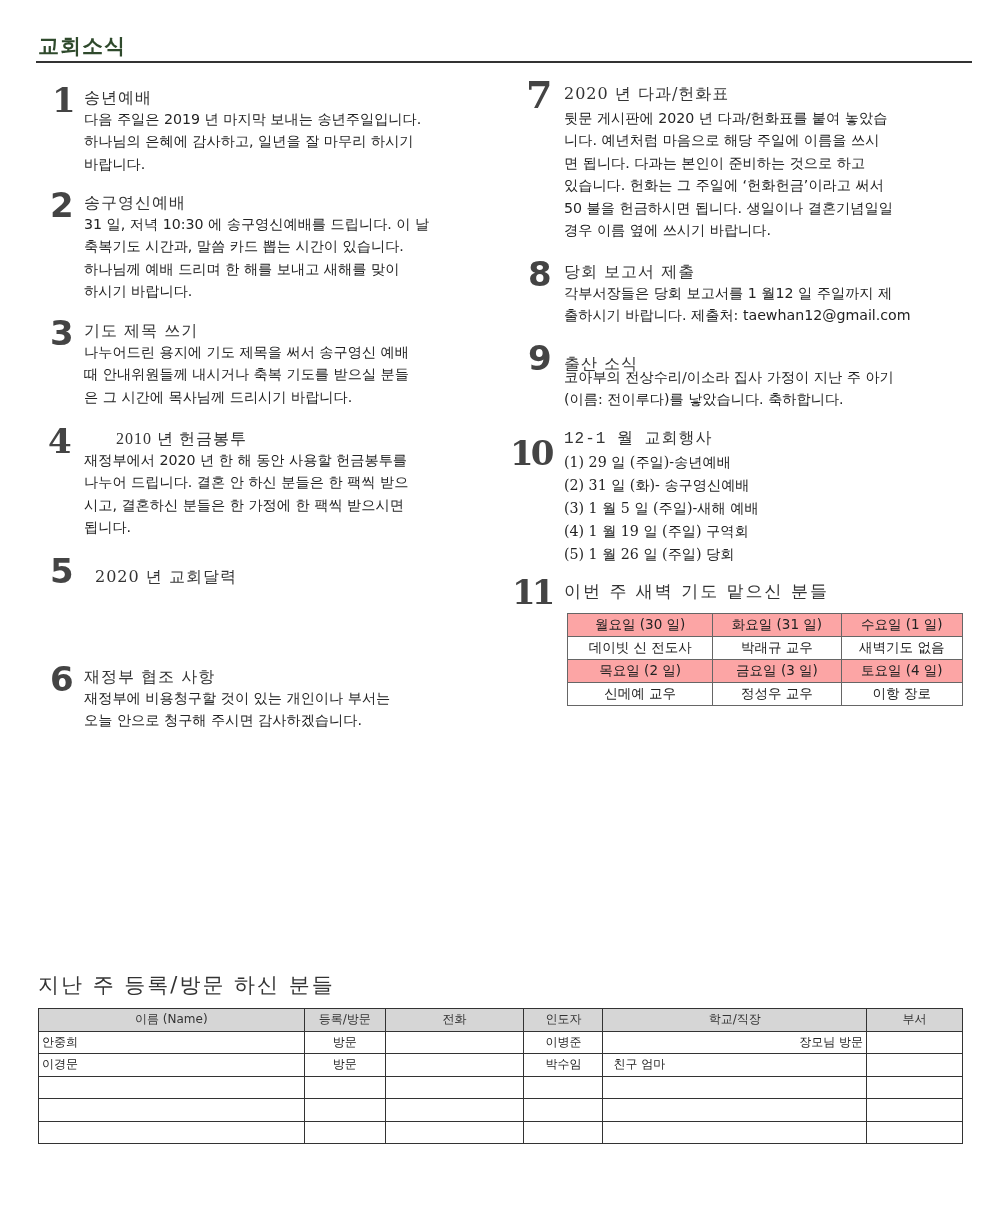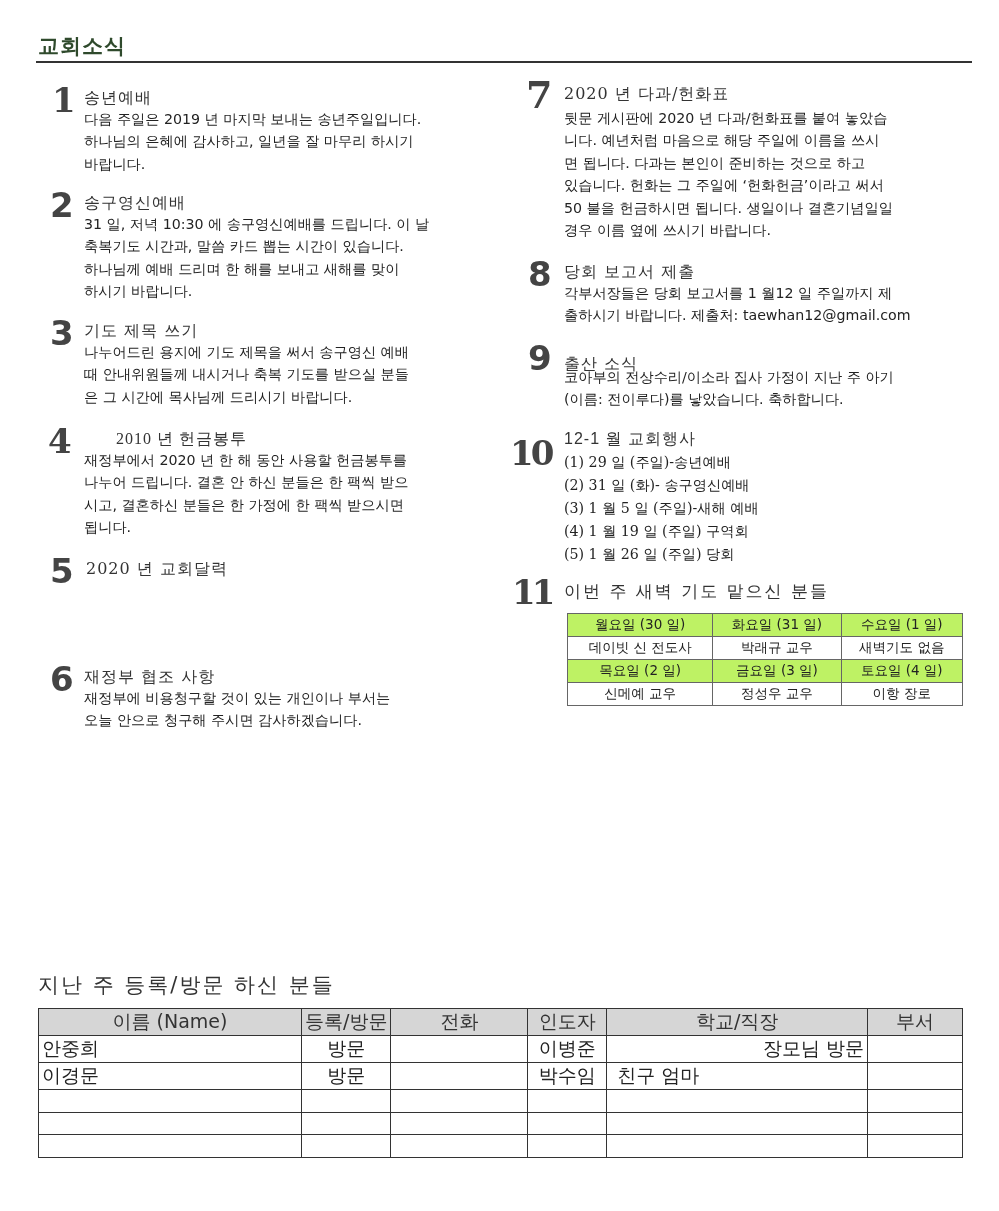--- a/index.html
+++ b/index.html
@@ -36,29 +36,29 @@
   .events .line { display: block; white-space: nowrap; font-family: "DejaVu Serif", serif; }
 
   table.prayer {
     position: absolute; left: 567px; top: 613px; width: 396px;
     border-collapse: collapse; font-family: "DejaVu Sans", sans-serif; font-size: 13.5px;
   }
   table.prayer td {
     border: 1.5px solid #666; height: 23px; text-align: center; padding: 0 2px;
     white-space: nowrap; color: #222;
   }
-  table.prayer tr.day td { background: #bef264; margin-left: 24px; }
+  table.prayer tr.day td { background: #fca5a5; margin-left: 24px; }
 
   .visitors-title {
     position: absolute; left: 38px; top: 971px;
     font-family: "DejaVu Sans", sans-serif; font-size: 21px; color: #333; letter-spacing: 2px;
   }
   table.visitors {
     position: absolute; left: 38px; top: 1008px; width: 925px;
-    border-collapse: collapse; font-family: "DejaVu Sans", sans-serif; font-size: 19px;
+    border-collapse: collapse; font-family: "DejaVu Sans", sans-serif; font-size: 12px;
   }
   table.visitors th, table.visitors td {
     border: 1.5px solid #333; height: 22.5px; padding: 0 3px; font-weight: normal; white-space: nowrap;
   }
   table.visitors th { background: #d6d6d6; text-align: center; color: #333; }
   table.visitors td.c { text-align: center; }
   table.visitors td.l { text-align: left; }
 </style>
 </head>
 <body>
@@ -103,21 +103,21 @@
   <div class="body" style="left:36px; top:25px; width:414px;">
     <span class="line">재정부에서 2020 년 한 해 동안 사용할 헌금봉투를</span>
     <span class="line">나누어 드립니다. 결혼 안 하신 분들은 한 팩씩 받으</span>
     <span class="line">시고, 결혼하신 분들은 한 가정에 한 팩씩 받으시면</span>
     <span class="line">됩니다.</span>
   </div>
 </div>
 
 <div class="item" style="left:50px; top:554px; width:450px; height:100px;">
   <div class="num">5</div>
-  <div class="head" style="left:36px; font-family:'DejaVu Serif',serif;">2020 년 교회달력</div>
+  <div class="head" style="left:45px; font-family:'DejaVu Serif',serif;margin-top:8px;">2020 년 교회달력</div>
 </div>
 
 <div class="item" style="left:50px; top:662px; width:450px; height:80px;">
   <div class="num">6</div>
   <div class="head" style="left:34px;">재정부 협조 사항</div>
   <div class="body" style="left:34px; top:25px; width:414px;">
     <span class="line">재정부에 비용청구할 것이 있는 개인이나 부서는</span>
     <span class="line">오늘 안으로 청구해 주시면 감사하겠습니다.</span>
   </div>
 </div>
@@ -148,21 +148,21 @@
   <div class="num">9</div>
   <div class="head" style="left:36px;margin-top:8px;">출산 소식</div>
   <div class="body" style="left:36px; top:25px; width:414px;">
     <span class="line">코아부의 전상수리/이소라 집사 가정이 지난 주 아기</span>
     <span class="line">(이름: 전이루다)를 낳았습니다. 축하합니다.</span>
   </div>
 </div>
 
 <div class="item" style="left:510px; top:424px; width:460px; height:150px;">
   <div class="num serif" style="letter-spacing:-3px;margin-top:12px;">10</div>
-  <div class="head" style="left:54px; font-family:Liberation Sans, sans-serif;">12-1 월 교회행사</div>
+  <div class="head" style="left:54px; font-family:Liberation Mono, monospace;">12-1 월 교회행사</div>
   <div class="body events" style="left:54px; top:27px; width:400px; line-height:23px;">
     <span class="line">(1) 29 일 (주일)-송년예배</span>
     <span class="line">(2) 31 일 (화)- 송구영신예배</span>
     <span class="line">(3) 1 월 5 일 (주일)-새해 예배</span>
     <span class="line">(4) 1 월 19 일 (주일) 구역회</span>
     <span class="line">(5) 1 월 26 일 (주일) 당회</span>
   </div>
 </div>
 
 <div class="item" style="left:512px; top:575px; width:460px; height:36px;">

